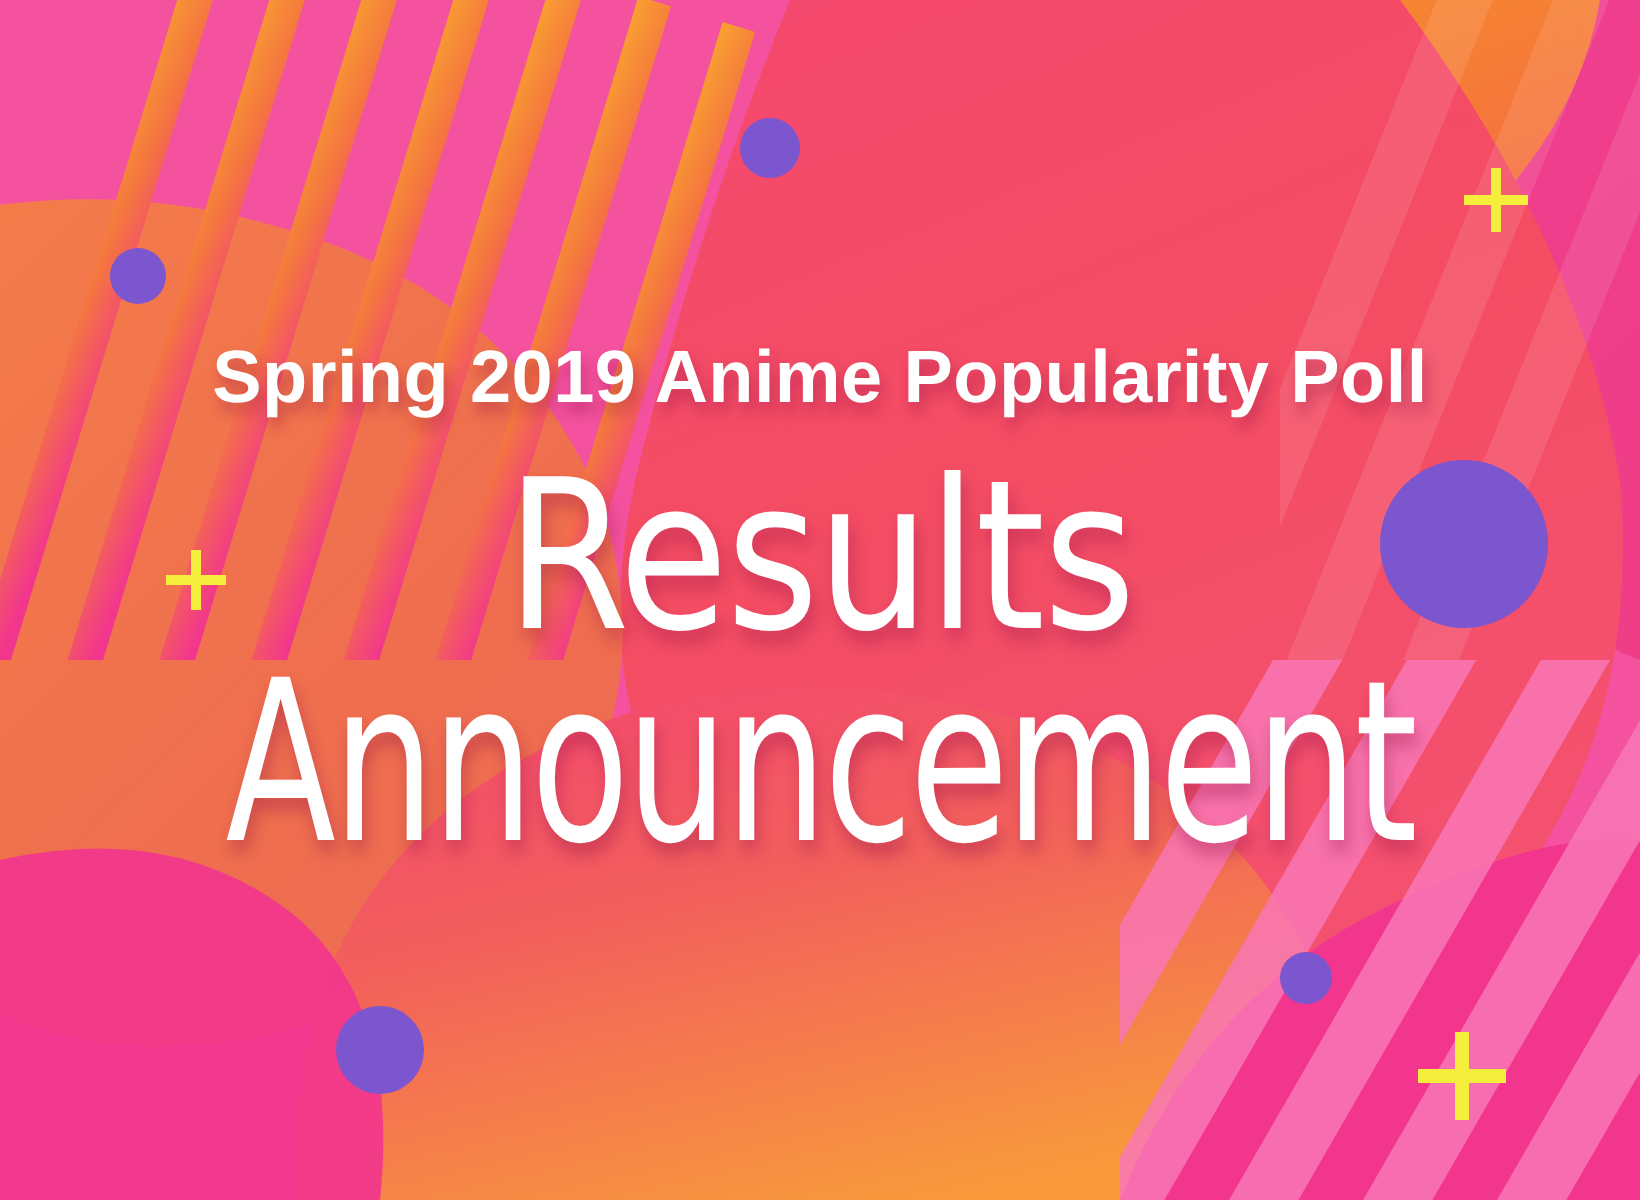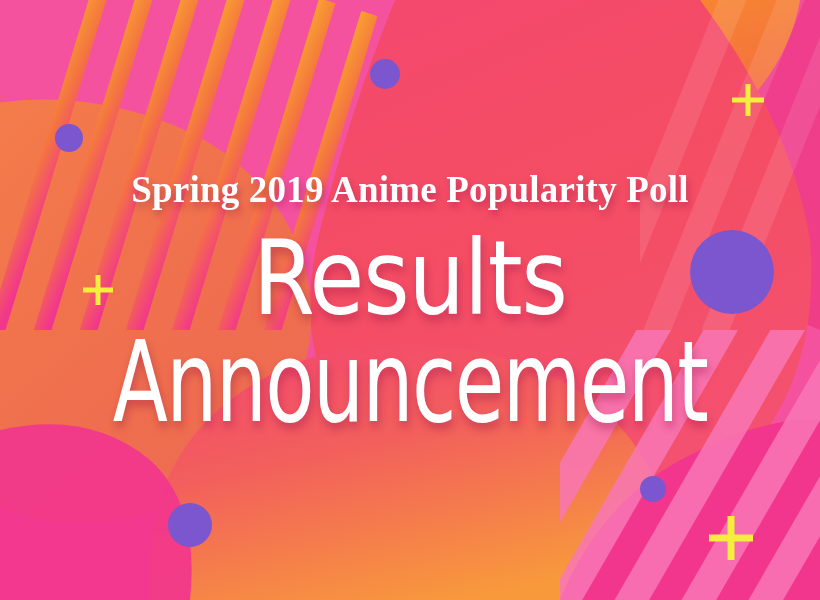--- a/index.html
+++ b/index.html
@@ -33,21 +33,21 @@
     height: 600px;
     pointer-events: none;
   }
   .headline-sub {
     position: absolute;
     left: 0;
     top: 168px;
     width: 820px;
     text-align: center;
     color: #ffffff;
-    font-family: Liberation Serif, serif;
+    font-family: Liberation Sans, sans-serif;
     font-weight: bold;
     font-size: 37px;
     letter-spacing: 0.2px;
     text-shadow: 2px 5px 7px rgba(150, 20, 70, 0.42);
     white-space: nowrap;
   }
   .headline-main {
     position: absolute;
     left: 0;
     width: 820px;

